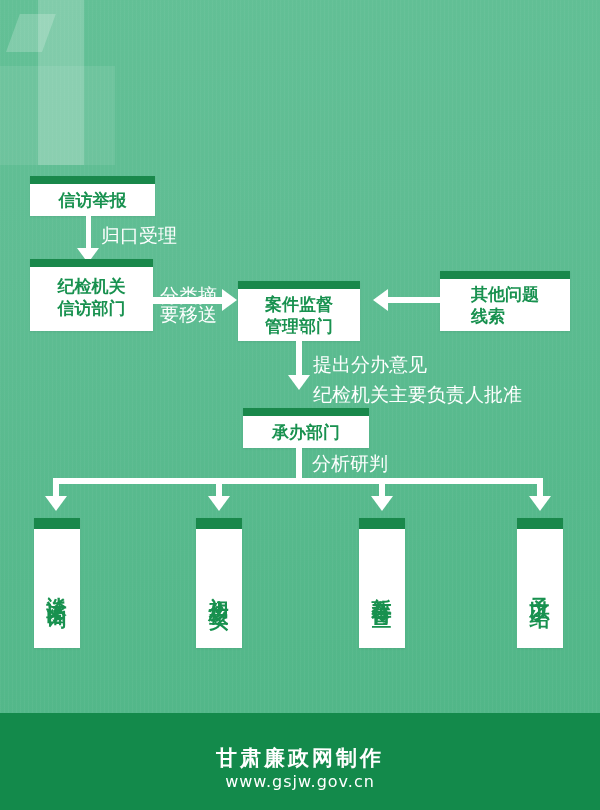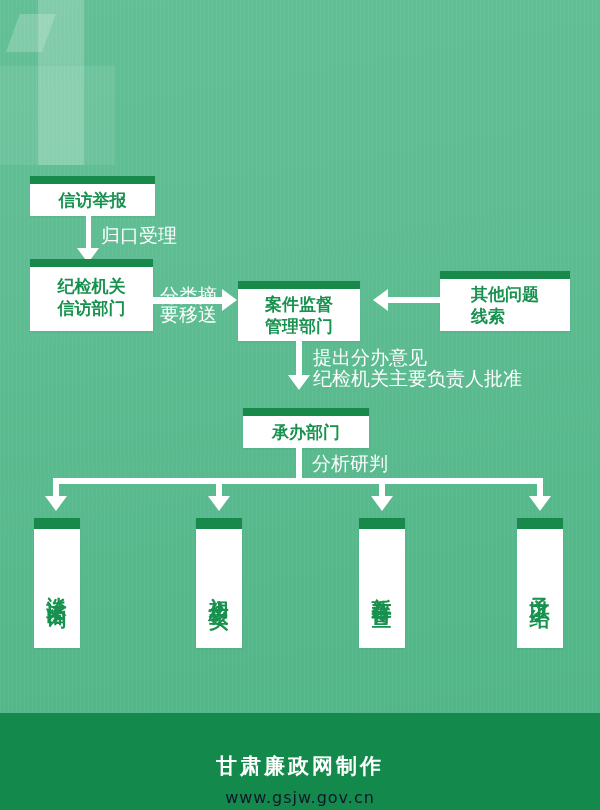--- a/index.html
+++ b/index.html
@@ -152,30 +152,30 @@
   .footer {
     position: absolute;
     left: 0;
     bottom: 0;
     width: 600px;
     height: 97px;
     background: #138a4b;
     text-align: center;
   }
   .footer .f-cn {
-    margin-top: 39px;
+    margin-top: 31px;
     font-family: "DejaVu Serif", "Liberation Serif", serif;
     font-weight: bold;
     color: #ffffff;
     font-size: 21px;
     letter-spacing: 3px;
   }
   .footer .f-url {
-    margin-top: 8px;
-    color: #0f172a;
+    margin-top: 0;
+    color: #ffffff;
     font-size: 16px;
     letter-spacing: 1px;
   }
 </style>
 </head>
 <body>
 
 <div class="poster">
 
   <div class="texture"></div>
@@ -213,21 +213,21 @@
   <div class="line" style="left:153px; top:297px; width:72px; height:7px;"></div>
   <div class="arrow-right" style="left:222px; top:289px;"></div>
   <div class="edge-label" style="left:160px; top:286px; line-height:19px;">分类摘
 要移送</div>
 
   <div class="line" style="left:388px; top:297px; width:52px; height:6px;"></div>
   <div class="arrow-left" style="left:373px; top:289px;"></div>
 
   <div class="line" style="left:296px; top:331px; width:6px; height:50px;"></div>
   <div class="arrow-down" style="left:288px; top:375px;"></div>
-  <div class="edge-label" style="left:313px; top:349px; line-height:21px;font-family:Liberation Mono, monospace;">提出分办意见
+  <div class="edge-label" style="left:313px; top:349px; line-height:30px;">提出分办意见
 纪检机关主要负责人批准</div>
 
   <div class="box" style="left:243px; top:408px; width:126px; height:40px;">
     <span class="txt">承办部门</span>
   </div>
 
   <div class="line" style="left:296px; top:448px; width:6px; height:34px;"></div>
   <div class="edge-label" style="left:312px; top:455px;">分析研判</div>
 
   <div class="line" style="left:53px; top:478px; width:490px; height:6px;"></div>

